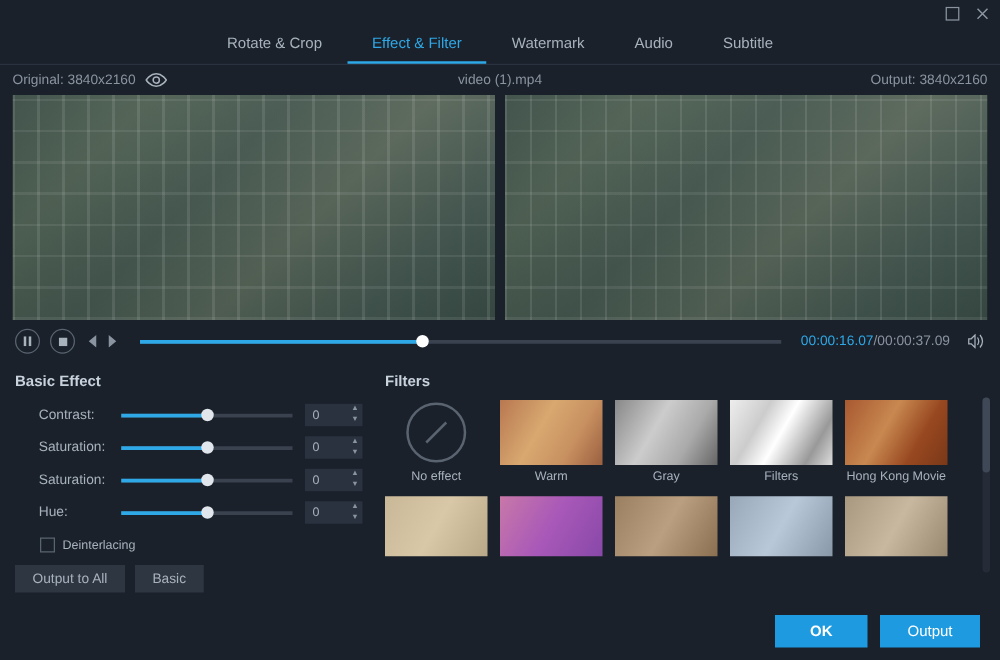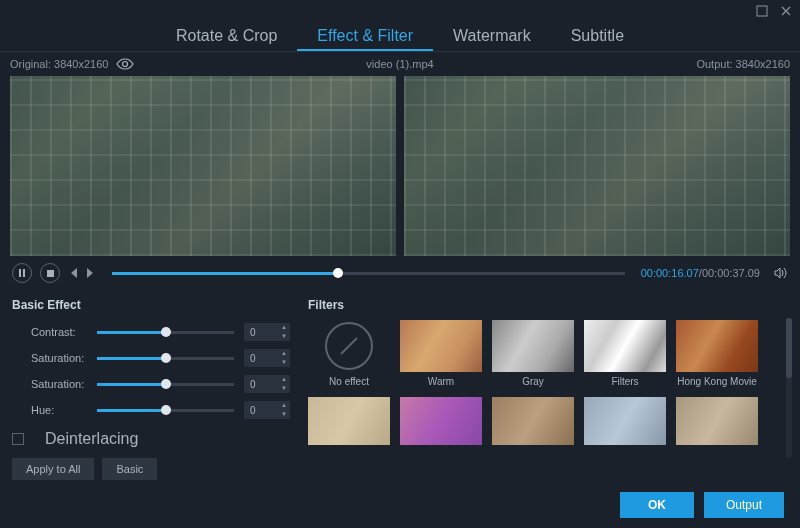--- a/index.html
+++ b/index.html
@@ -30,21 +30,21 @@
     display: flex;
     justify-content: center;
     gap: 0;
     border-bottom: 1px solid #2a3240;
     height: 30px;
   }
   .tab {
     padding: 5px 20px;
     cursor: pointer;
     color: #a8b2bd;
-    font-size: 16px;
+    font-size: 12px;
     border-bottom: 2px solid transparent;
   }
   .tab.active {
     color: #2ea8e6;
     border-bottom: 2px solid #2ea8e6;
   }
   .infobar {
     display: flex;
     justify-content: space-between;
     align-items: center;
@@ -186,23 +186,24 @@
   }
   .spinner-btn {
     height: 9px;
     font-size: 6px;
     color: #8a94a0;
     text-align: center;
     cursor: pointer;
     line-height: 8px;
   }
   .checkbox-row {
-    display: flex; align-items: center; gap: 21px;
+    display: flex; align-items: center; gap: 6px;
     margin-top: 8px;
-    font-size: 16px;
+    font-size: 10px;
+    margin-left: 20px;
   }
   .checkbox {
     width: 12px; height: 12px;
     border: 1px solid #5a6470;
     background: #1a212b;
   }
   .btn-row {
     display: flex;
     gap: 8px;
     margin-top: 10px;
@@ -317,20 +318,21 @@
     <svg width="12" height="12" viewBox="0 0 12 12">
         <path d="M2 2 L10 10 M10 2 L2 10" stroke="currentColor" stroke-width="1.2"></path>
       </svg>
   </div>
 </div>
 
 <div class="tabs">
   <div class="tab">Rotate &amp; Crop</div>
   <div class="tab active">Effect &amp; Filter</div>
   <div class="tab">Watermark</div>
+  <div class="tab">Audio</div>
   <div class="tab">Subtitle</div>
 </div>
 
 <div class="infobar">
   <div class="left">
     <span>Original: 3840x2160</span>
     <span>
       <svg width="18" height="12" viewBox="0 0 18 12">
           <path d="M9 1 C4 1 1 6 1 6 s3 5 8 5 s8-5 8-5 S14 1 9 1z" fill="none" stroke="#a8b2bd" stroke-width="1.2"></path>
           <circle cx="9" cy="6" r="2.5" fill="none" stroke="#a8b2bd" stroke-width="1.2"></circle>
@@ -450,21 +452,21 @@
           </div>
       </div>
     </div>
 
     <div class="checkbox-row">
       <div class="checkbox"></div>
       <span>Deinterlacing</span>
     </div>
 
     <div class="btn-row">
-      <button class="btn-gray">Apply to All</button>
+      <button class="btn-gray">Output to All</button>
       <button class="btn-gray">Basic</button>
     </div>
   </div>
 
   <div class="filters-panel">
     <div class="section-title">Filters</div>
 
     <div class="filters-grid">
       <div class="filter-item filter-none">
         <div class="filter-thumb">

